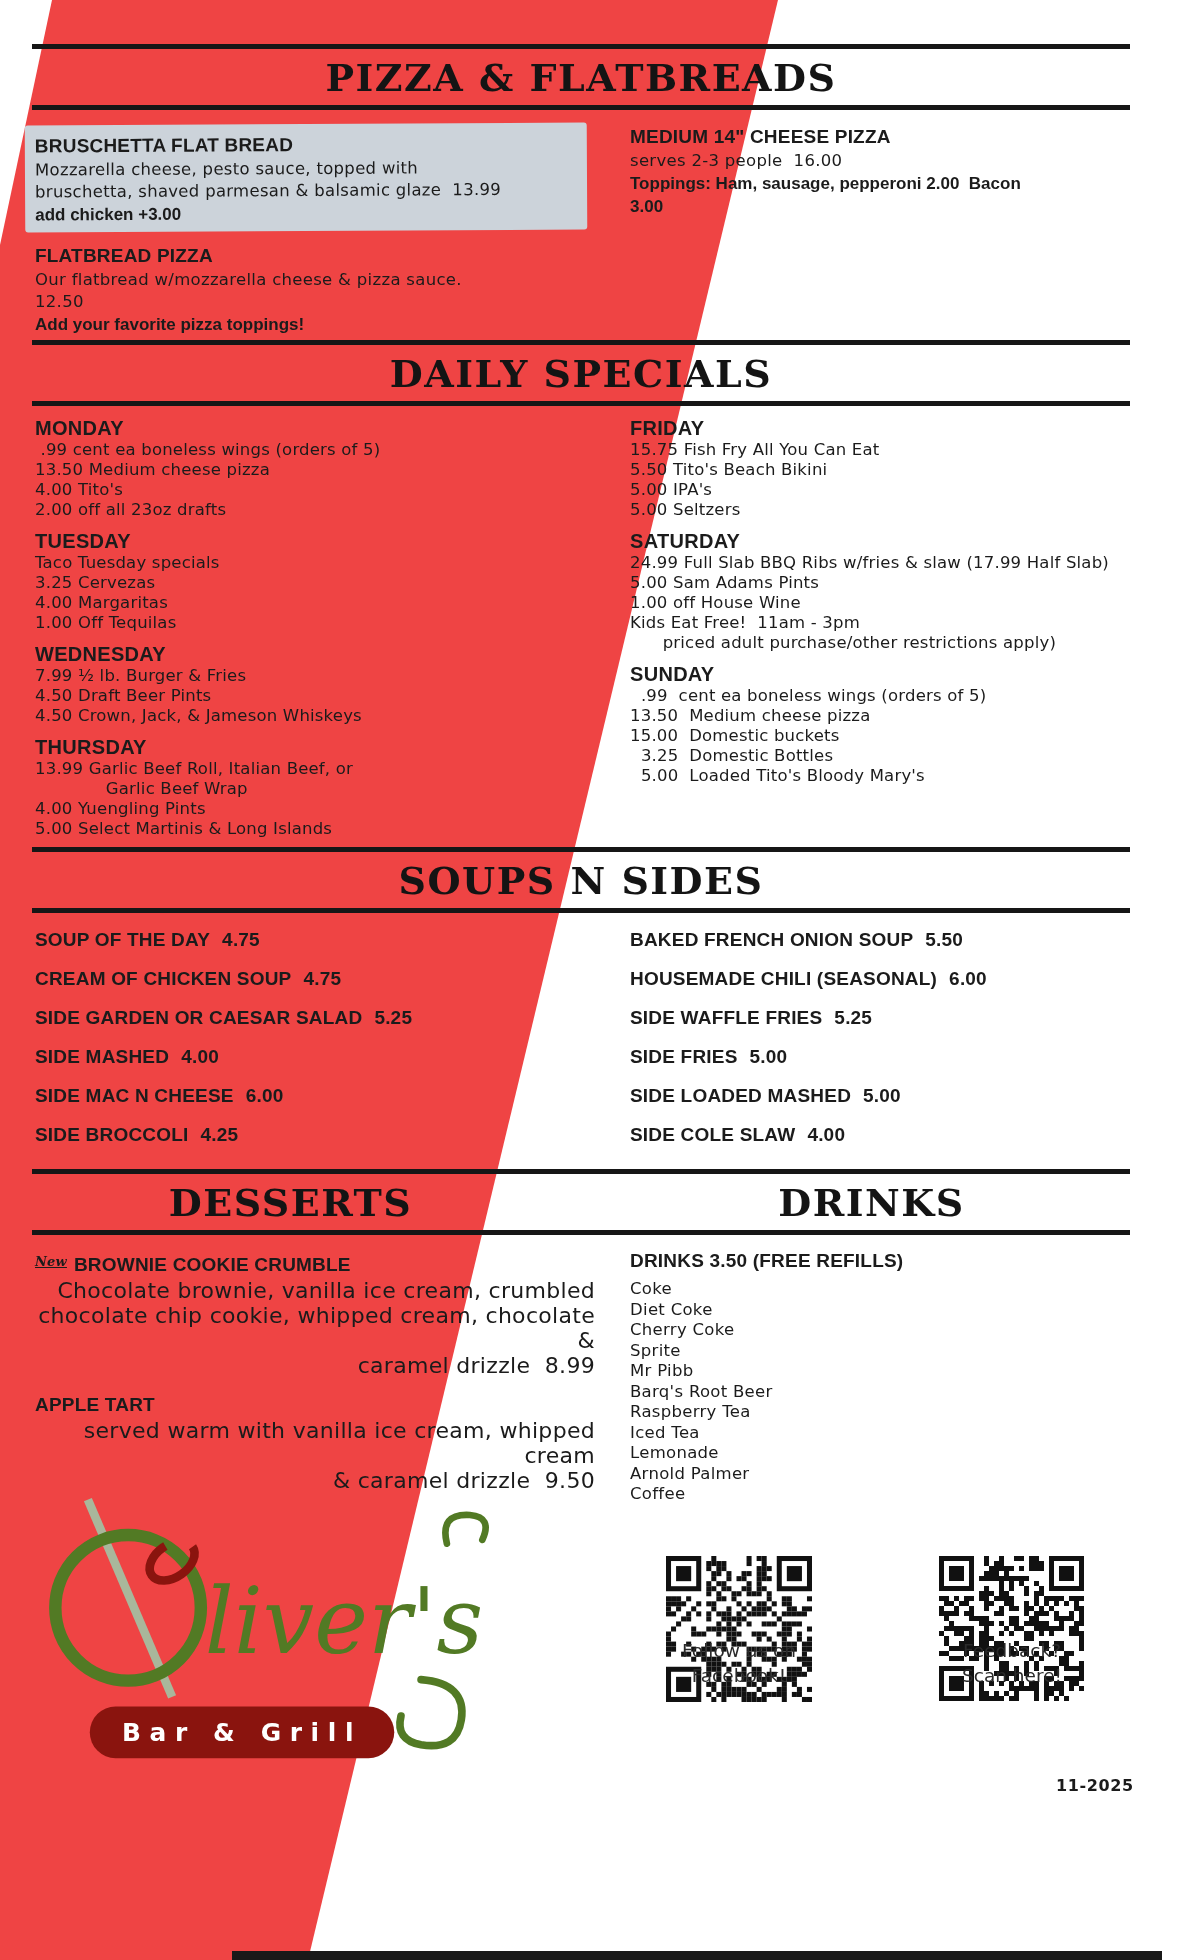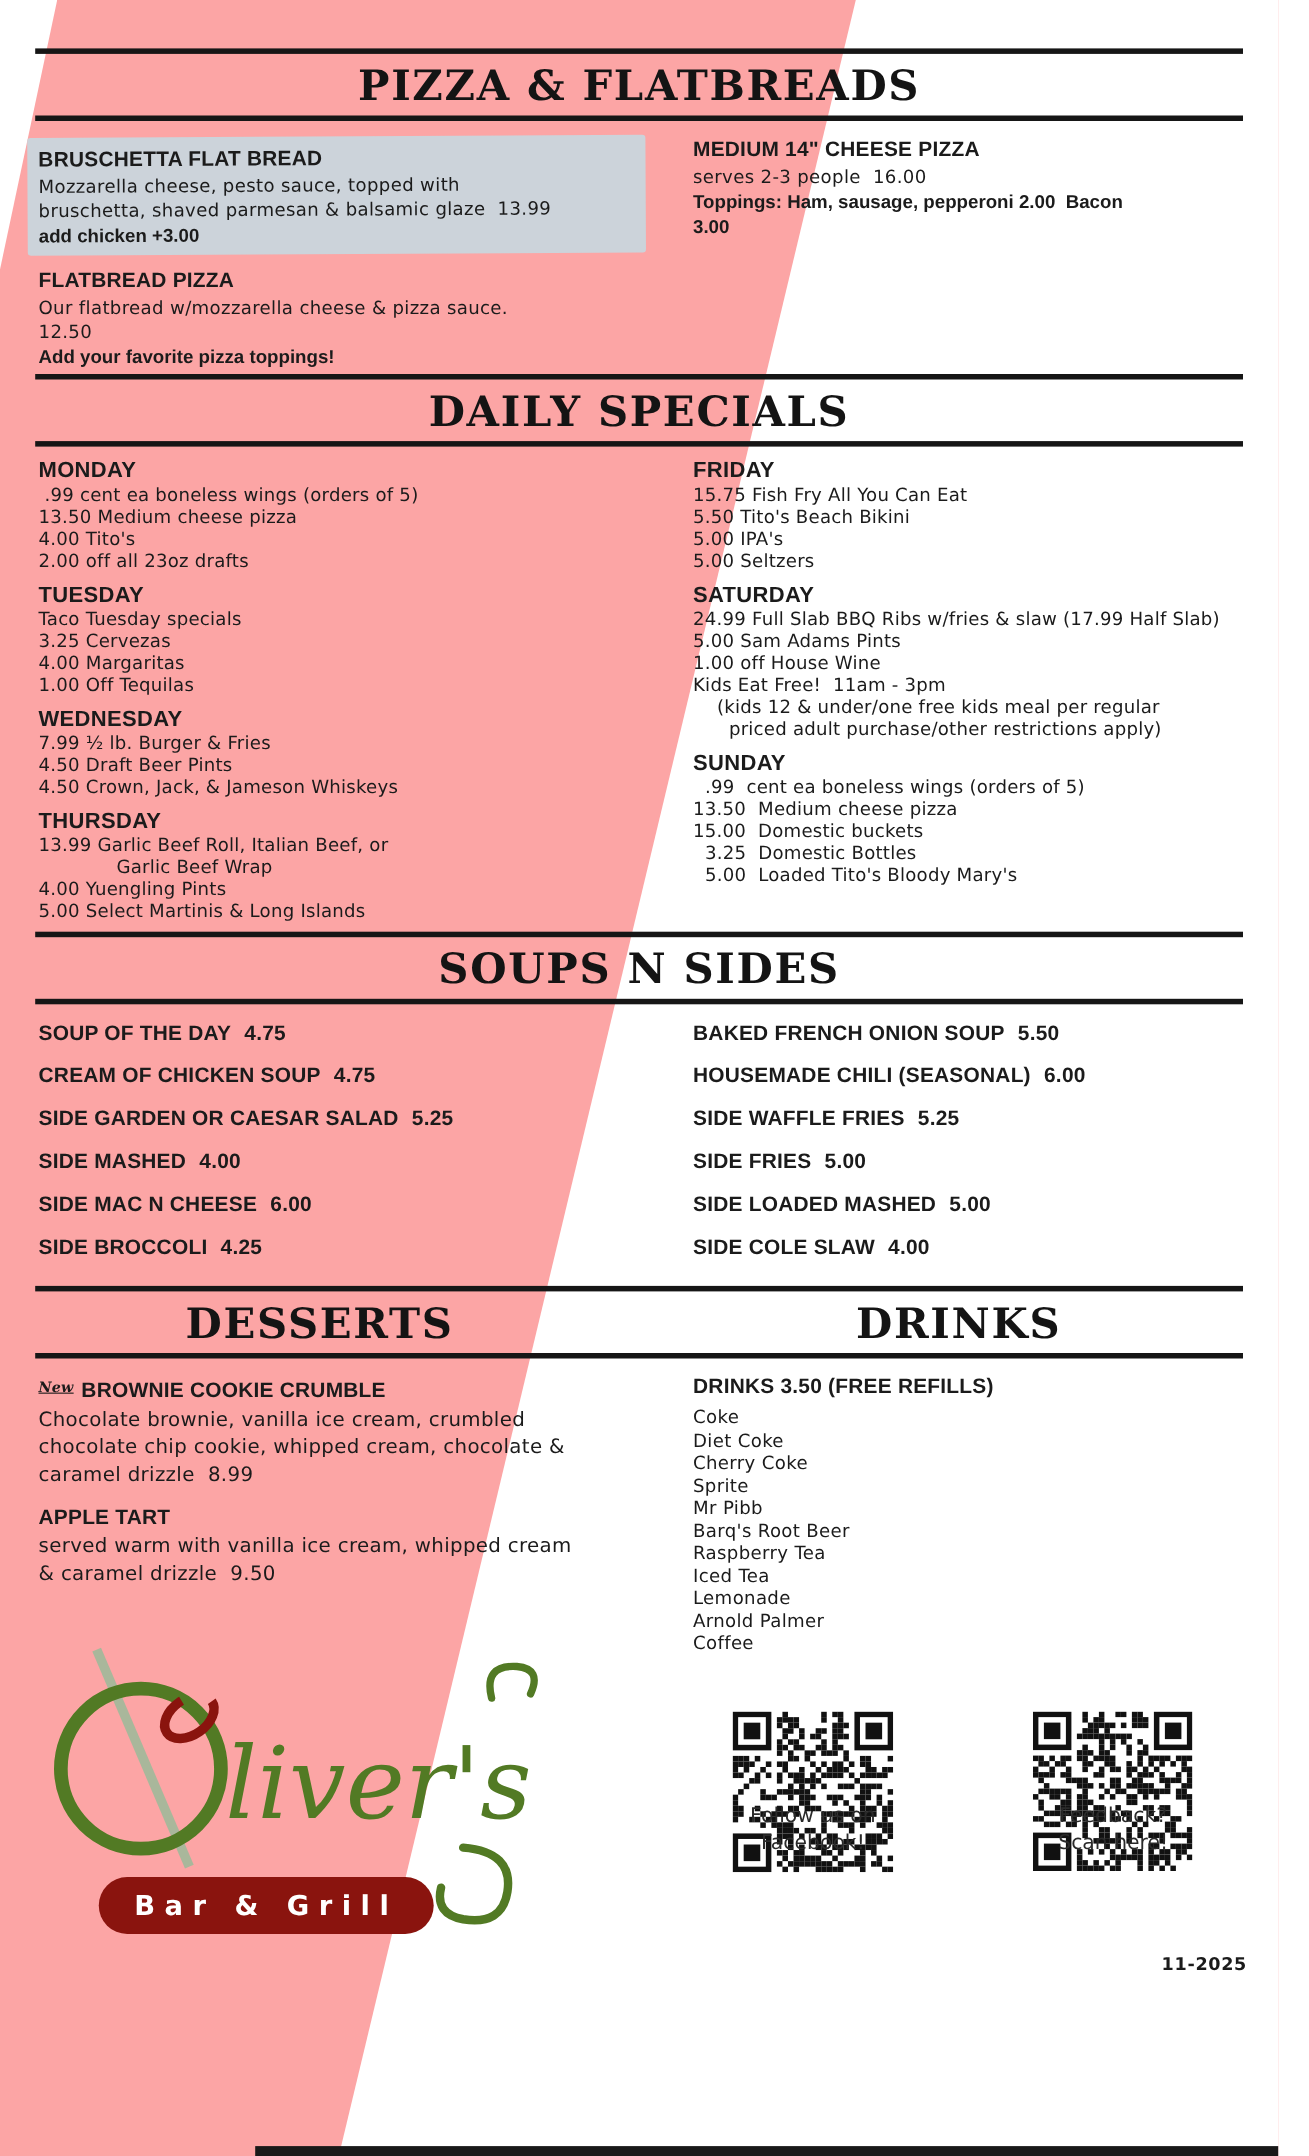--- a/index.html
+++ b/index.html
@@ -1,16 +1,16 @@
 <!DOCTYPE html>
 <html><head>
 <meta charset="utf-8">
 <style>
   html,body{margin:0;padding:0;background:#fff;}
-  .page{position:relative;width:1162px;height:1960px;background:#fca5a5;overflow:hidden;
+  .page{position:relative;width:1162px;height:1960px;background:#ef4444;overflow:hidden;
         font-family:"DejaVu Sans",sans-serif;color:#1b1b1b;}
   .wedge-right{position:absolute;inset:0;background:#ffffff;
         clip-path:polygon(778px 0,1190px 0,1190px 1960px,308px 1960px);}
   .wedge-topleft{position:absolute;inset:0;background:#ffffff;
         clip-path:polygon(0 0,52px 0,0 245px);}
   .content{position:relative;z-index:1;padding-top:44px;}
   .rule{height:5px;background:#161616;margin:0 32px;}
   .sec-title{font-family:"DejaVu Serif",serif;font-weight:bold;font-size:38px;line-height:50px;
         text-align:center;letter-spacing:1.5px;margin:4px 0 2px;color:#141414;}
   .cols{display:flex;}
@@ -28,21 +28,21 @@
   .day:first-child .day-h{margin-top:0;}
   .dline{font-size:16.5px;line-height:20px;letter-spacing:.2px;white-space:pre-wrap;}
   .soups-row{padding:16px 0 6px;}
   .soup-row{margin-bottom:17px;}
   .soup-name,.soup-price{font-family:"Liberation Sans",sans-serif;font-weight:bold;font-size:19px;letter-spacing:.2px;}
   .soup-price{margin-left:12px;}
   .half-titles{display:flex;}
   .half{flex:1;}
   .bottom-row{padding:14px 0 0;}
   .dessert-item{margin-bottom:14px;}
-  .dessert-desc{font-size:18px;line-height:25px;letter-spacing:.3px;}
+  .dessert-desc{font-size:22px;line-height:25px;letter-spacing:.3px;text-align:right;}
   .badge{font-family:"DejaVu Serif",serif;font-style:italic;font-size:13px;text-decoration:underline;
          margin-right:7px;vertical-align:5px;}
   .badge:empty{display:none;margin:0;}
   .drink-h{font-family:"Liberation Sans",sans-serif;font-weight:bold;font-size:19px;line-height:24px;margin-bottom:6px;letter-spacing:.2px;}
   .drink-item{font-size:16.5px;line-height:20.5px;letter-spacing:.3px;}
   .logo{position:absolute;left:40px;top:1488px;z-index:2;}
   .qr{position:absolute;top:1556px;z-index:2;}
   .qr1{left:666px;}
   .qr2{left:939px;}
   .qr-caption{position:absolute;width:170px;text-align:center;font-size:18.5px;line-height:25px;top:1638px;z-index:2;color:#2a2a2a;}
@@ -141,21 +141,20 @@
               <div class="dline">5.00 Seltzers</div>
             </div>
         </div>
         <div class="day">
           <div class="day-h">SATURDAY</div>
           <div>
               <div class="dline">24.99 Full Slab BBQ Ribs w/fries &amp; slaw (17.99 Half Slab)</div>
               <div class="dline">5.00 Sam Adams Pints</div>
               <div class="dline">1.00 off House Wine</div>
               <div class="dline">Kids Eat Free!  11am - 3pm</div>
-              <div class="dline">    (kids 12 &amp; under/one free kids meal per regular</div>
               <div class="dline">      priced adult purchase/other restrictions apply)</div>
             </div>
         </div>
         <div class="day">
           <div class="day-h">SUNDAY</div>
           <div>
               <div class="dline">  .99  cent ea boneless wings (orders of 5)</div>
               <div class="dline">13.50  Medium cheese pizza</div>
               <div class="dline">15.00  Domestic buckets</div>
               <div class="dline">  3.25  Domestic Bottles</div>

